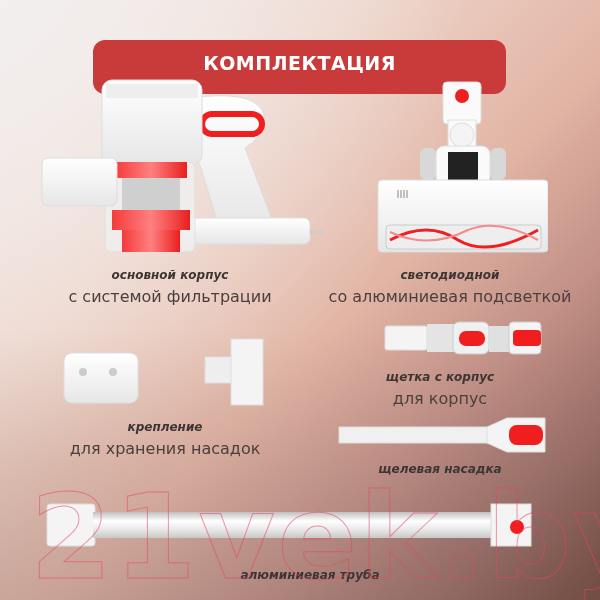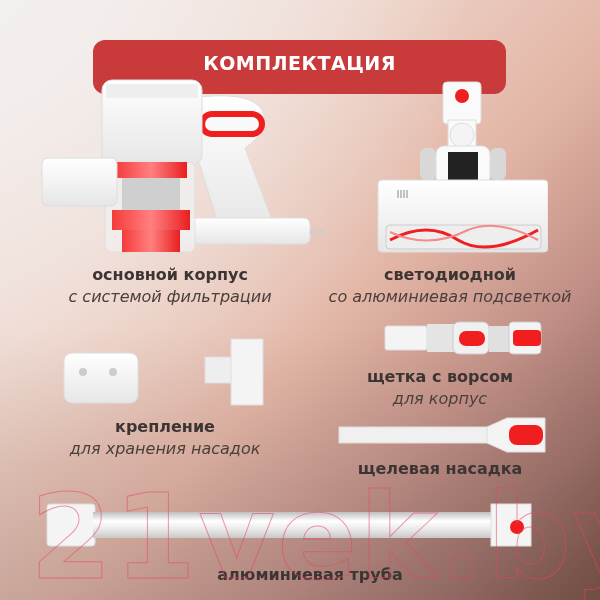--- a/index.html
+++ b/index.html
@@ -15,22 +15,22 @@
     background: linear-gradient(180deg, rgba(255,255,255,0) 55%, rgba(120,100,100,0.25) 100%);
   }
   .banner {
     position:absolute; left:93px; top:40px; width:413px; height:54px;
     background:#c93a3a; border-radius:12px;
     display:flex; align-items:center; justify-content:center;
   }
   .banner span { color:#fff; font-weight:bold; font-size:19px; letter-spacing:0.5px; margin-top:-8px; }
 
   .label { position:absolute; text-align:center; color:#3d3533; z-index:3; }
-  .label .t { font-weight:bold; font-size:16px; line-height:22px; }
-  .label .s { font-size:16px; line-height:22px; color:#4a3f3c;font-style:italic; }
+  .label .t { font-weight:bold; font-size:12px; line-height:22px;font-style:italic; }
+  .label .s { font-size:16px; line-height:22px; color:#4a3f3c; }
 
   .watermark {
     position:absolute; left:30px; top:468px; font-size:118px; font-weight:bold;
     color:transparent; -webkit-text-stroke:1px rgba(230,70,100,0.55);
     letter-spacing:2px; z-index:4; pointer-events:none; font-family:"DejaVu Sans", sans-serif;
   }
   .obj { position:absolute; z-index:2; }
 </style>
 </head>
 <body>
@@ -134,21 +134,21 @@
 
   <div class="label" style="left:30px;top:264px;width:280px">
     <div class="t">основной корпус</div>
     <div class="s">с системой фильтрации</div>
   </div>
   <div class="label" style="left:300px;top:264px;width:300px">
     <div class="t">светодиодной</div>
     <div class="s">со алюминиевая подсветкой</div>
   </div>
   <div class="label" style="left:340px;top:366px;width:200px">
-    <div class="t">щетка с ворсом</div>
+    <div class="t">щетка с корпус</div>
     <div class="s">для корпус</div>
   </div>
   <div class="label" style="left:340px;top:458px;width:200px">
     <div class="t">щелевая насадка</div>
   </div>
   <div class="label" style="left:40px;top:416px;width:250px">
     <div class="t">крепление</div>
     <div class="s">для хранения насадок</div>
   </div>
   <div class="label" style="left:190px;top:564px;width:240px">

